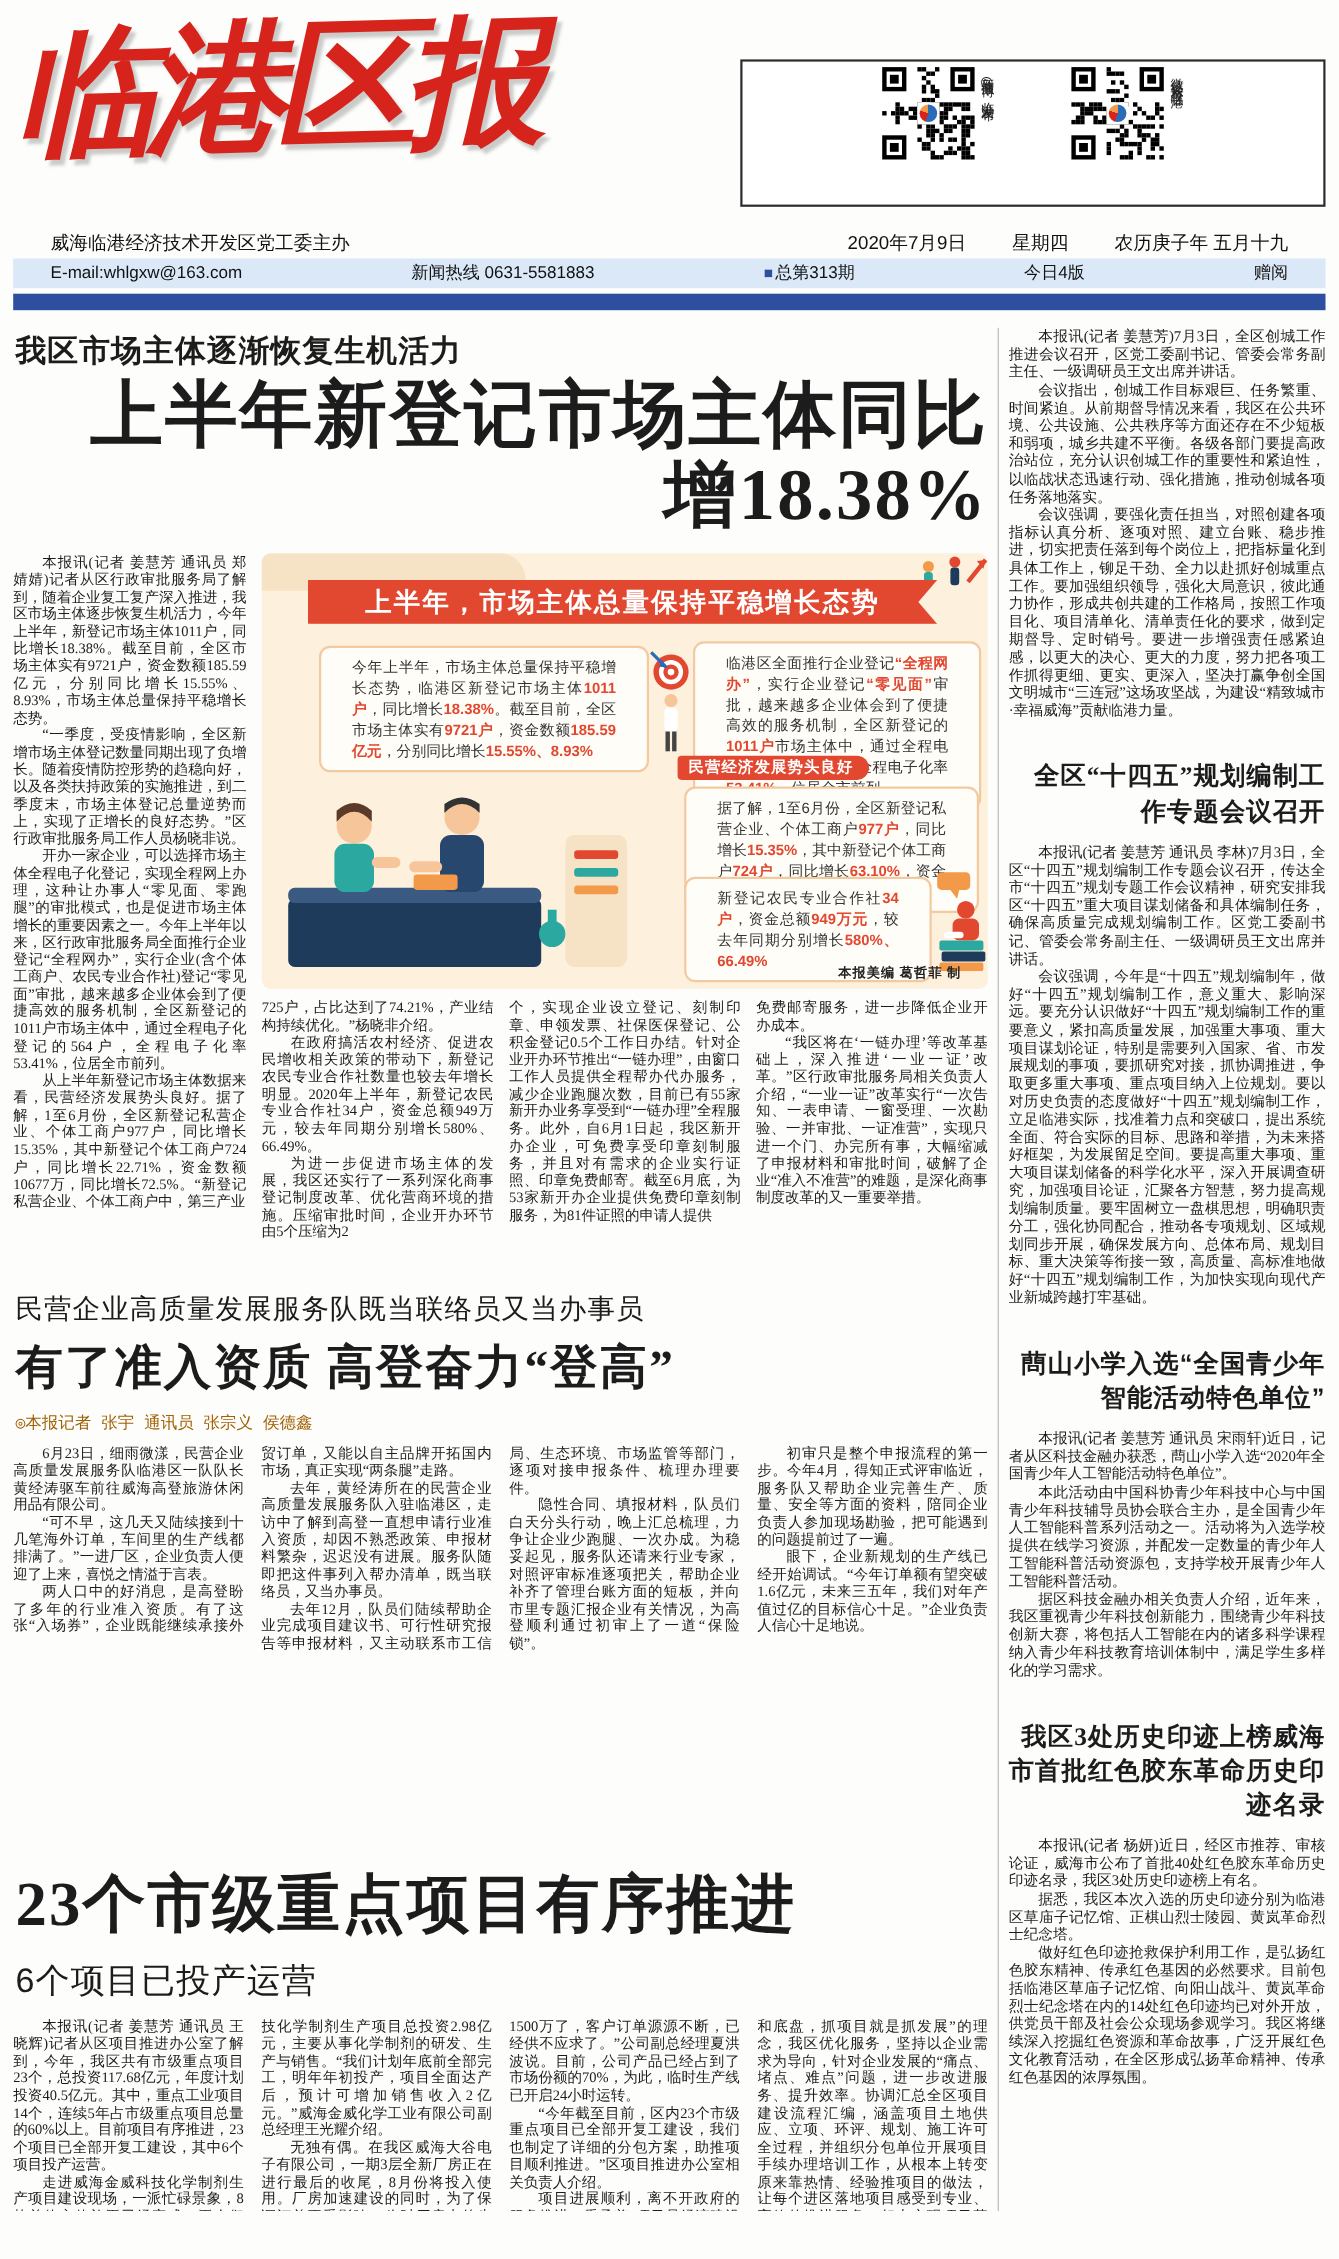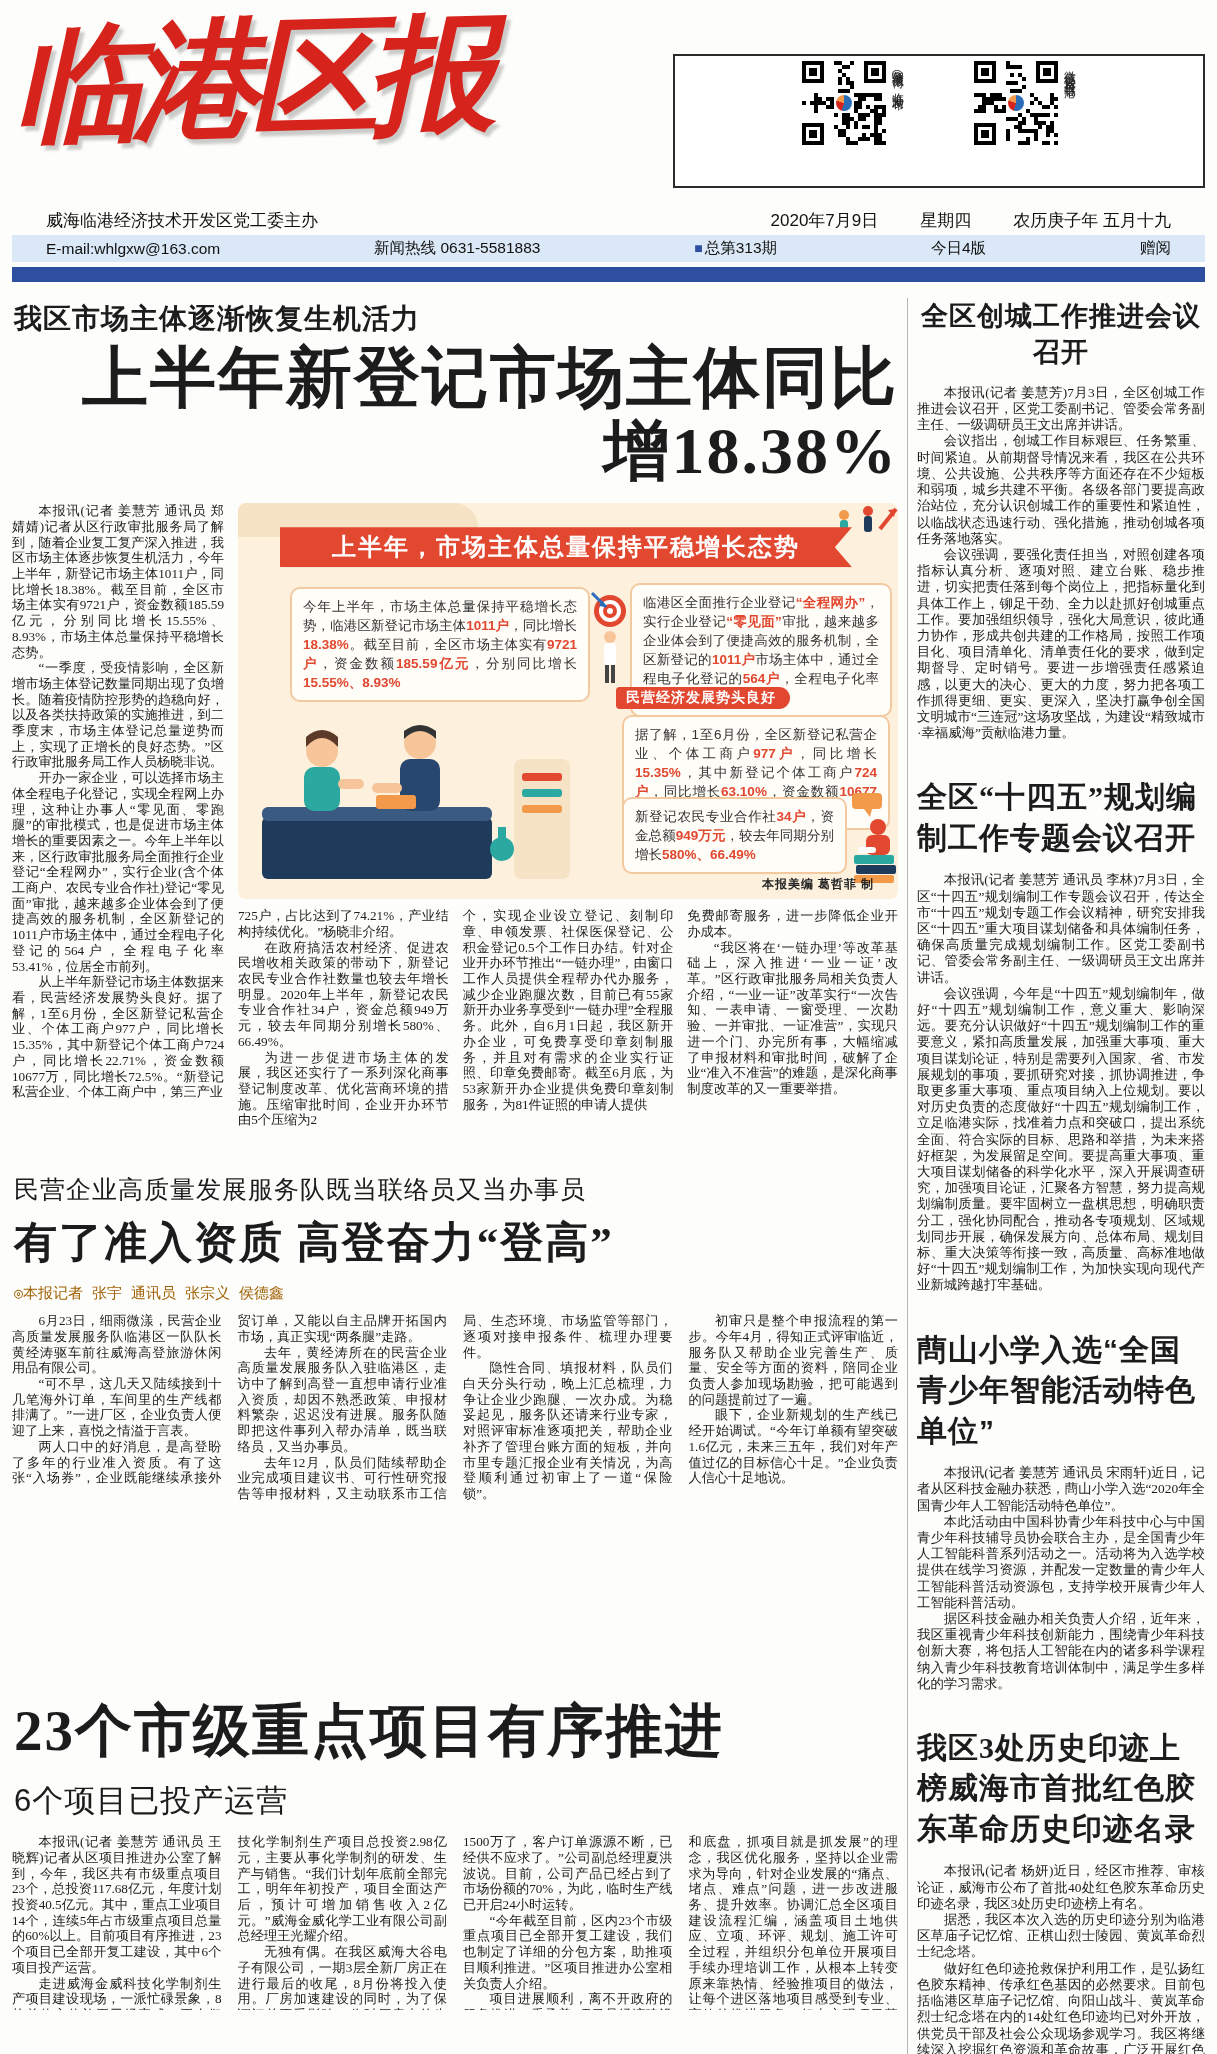--- a/index.html
+++ b/index.html
@@ -69,21 +69,21 @@
   .infographic{height:396px;background:#fdf0dd;border-radius:8px;position:relative;flex:none;
     font-family:"Liberation Sans","DejaVu Sans",sans-serif;}
   .ig-tab{position:absolute;left:0;top:0;width:240px;height:34px;background:#f6e3c6;
     border-radius:8px 24px 0 0;}
   .ig-banner{position:absolute;left:42px;top:24px;width:572px;height:40px;background:#e2472f;
     color:#fff;font-weight:bold;font-size:24px;letter-spacing:2px;
     display:flex;align-items:center;justify-content:center;
     clip-path:polygon(0 0,100% 0,97% 50%,100% 100%,0 100%);
     box-shadow:2px 3px 0 rgba(190,80,40,.25);}
   .ig-box{position:absolute;background:#fffdf8;border:2px solid #f3c9a0;border-radius:10px;
-    padding:8px 11px;font-size:13.5px;line-height:19px;color:#333;text-align:justify;box-sizing:border-box;}
+    padding:8px 28px;font-size:13.5px;line-height:19px;color:#333;text-align:justify;box-sizing:border-box;}
   .ig-box .hl{color:#e2472f;font-weight:bold;}
   .ig-box1{left:52px;top:84px;width:300px;}
   .ig-box2{left:392px;top:80px;width:262px;}
   .ig-box3{left:384px;top:212px;width:268px;}
   .ig-box4{left:384px;top:294px;width:225px;}
   .ig-tag{position:absolute;left:378px;top:184px;background:#e2472f;color:#fff;font-weight:bold;
     font-size:14px;padding:2px 14px 2px 10px;border-radius:4px 12px 12px 4px;letter-spacing:1px;}
   .ig-credit{position:absolute;right:24px;bottom:6px;font-size:12px;color:#222;
     font-family:"Liberation Serif","DejaVu Serif",serif;font-weight:bold;letter-spacing:1px;}
   .ig-svg{position:absolute;}
@@ -98,21 +98,21 @@
     font-size:13.2px;line-height:15.7px;text-align:justify;}
   .mid-body p{margin:0;text-indent:2em;}
   
   .bottom{margin-top:14px;padding-top:10px;}
   .bottom-headline{font-size:57px;font-weight:bold;letter-spacing:2px;margin-left:2px;}
   .bottom-subhead{font-family:"Liberation Sans","DejaVu Sans",sans-serif;font-size:31px;margin:10px 0 12px 2px;letter-spacing:1px;}
   .bottom-body{display:flex;gap:16px;height:176px;overflow:hidden;}
   .bottom-body .col-text{flex:1;min-width:0;}
   
   .sb-article{margin-bottom:36px;}
-  .sb-headline{font-size:30px;font-weight:bold;line-height:1.35;margin:0 0 14px 0;letter-spacing:1px;}
+  .sb-headline{font-size:23px;font-weight:bold;line-height:1.35;margin:0 0 14px 0;letter-spacing:1px;text-align:right;}
   .sb-headline.center{text-align:center;font-size:27px;}
   .sb-headline.sans{font-family:"Liberation Sans","DejaVu Sans",sans-serif;}
   .sb-body{font-size:13.4px;line-height:16.2px;text-align:justify;}
   .sb-body p{margin:0;text-indent:2em;}
 </style>
 </head>
 <body>
 
 <div class="page">
 
@@ -550,21 +550,20 @@
             </div>
         </div>
       </div>
     </div>
 
     <div class="vrule"></div>
 
     <div class="sidebar">
 
       <div class="sb-article">
-        <div class="sb-headline center">全区创城工作推进会议召开</div>
         <div class="sb-body">
             <p>本报讯(记者 姜慧芳)7月3日，全区创城工作推进会议召开，区党工委副书记、管委会常务副主任、一级调研员王文出席并讲话。</p>
             <p>会议指出，创城工作目标艰巨、任务繁重、时间紧迫。从前期督导情况来看，我区在公共环境、公共设施、公共秩序等方面还存在不少短板和弱项，城乡共建不平衡。各级各部门要提高政治站位，充分认识创城工作的重要性和紧迫性，以临战状态迅速行动、强化措施，推动创城各项任务落地落实。</p>
             <p>会议强调，要强化责任担当，对照创建各项指标认真分析、逐项对照、建立台账、稳步推进，切实把责任落到每个岗位上，把指标量化到具体工作上，铆足干劲、全力以赴抓好创城重点工作。要加强组织领导，强化大局意识，彼此通力协作，形成共创共建的工作格局，按照工作项目化、项目清单化、清单责任化的要求，做到定期督导、定时销号。要进一步增强责任感紧迫感，以更大的决心、更大的力度，努力把各项工作抓得更细、更实、更深入，坚决打赢争创全国文明城市“三连冠”这场攻坚战，为建设“精致城市·幸福威海”贡献临港力量。</p>
           </div>
       </div>
 
       <div class="sb-article">
         <div class="sb-headline">全区“十四五”规划编制工作专题会议召开</div>
         <div class="sb-body">

